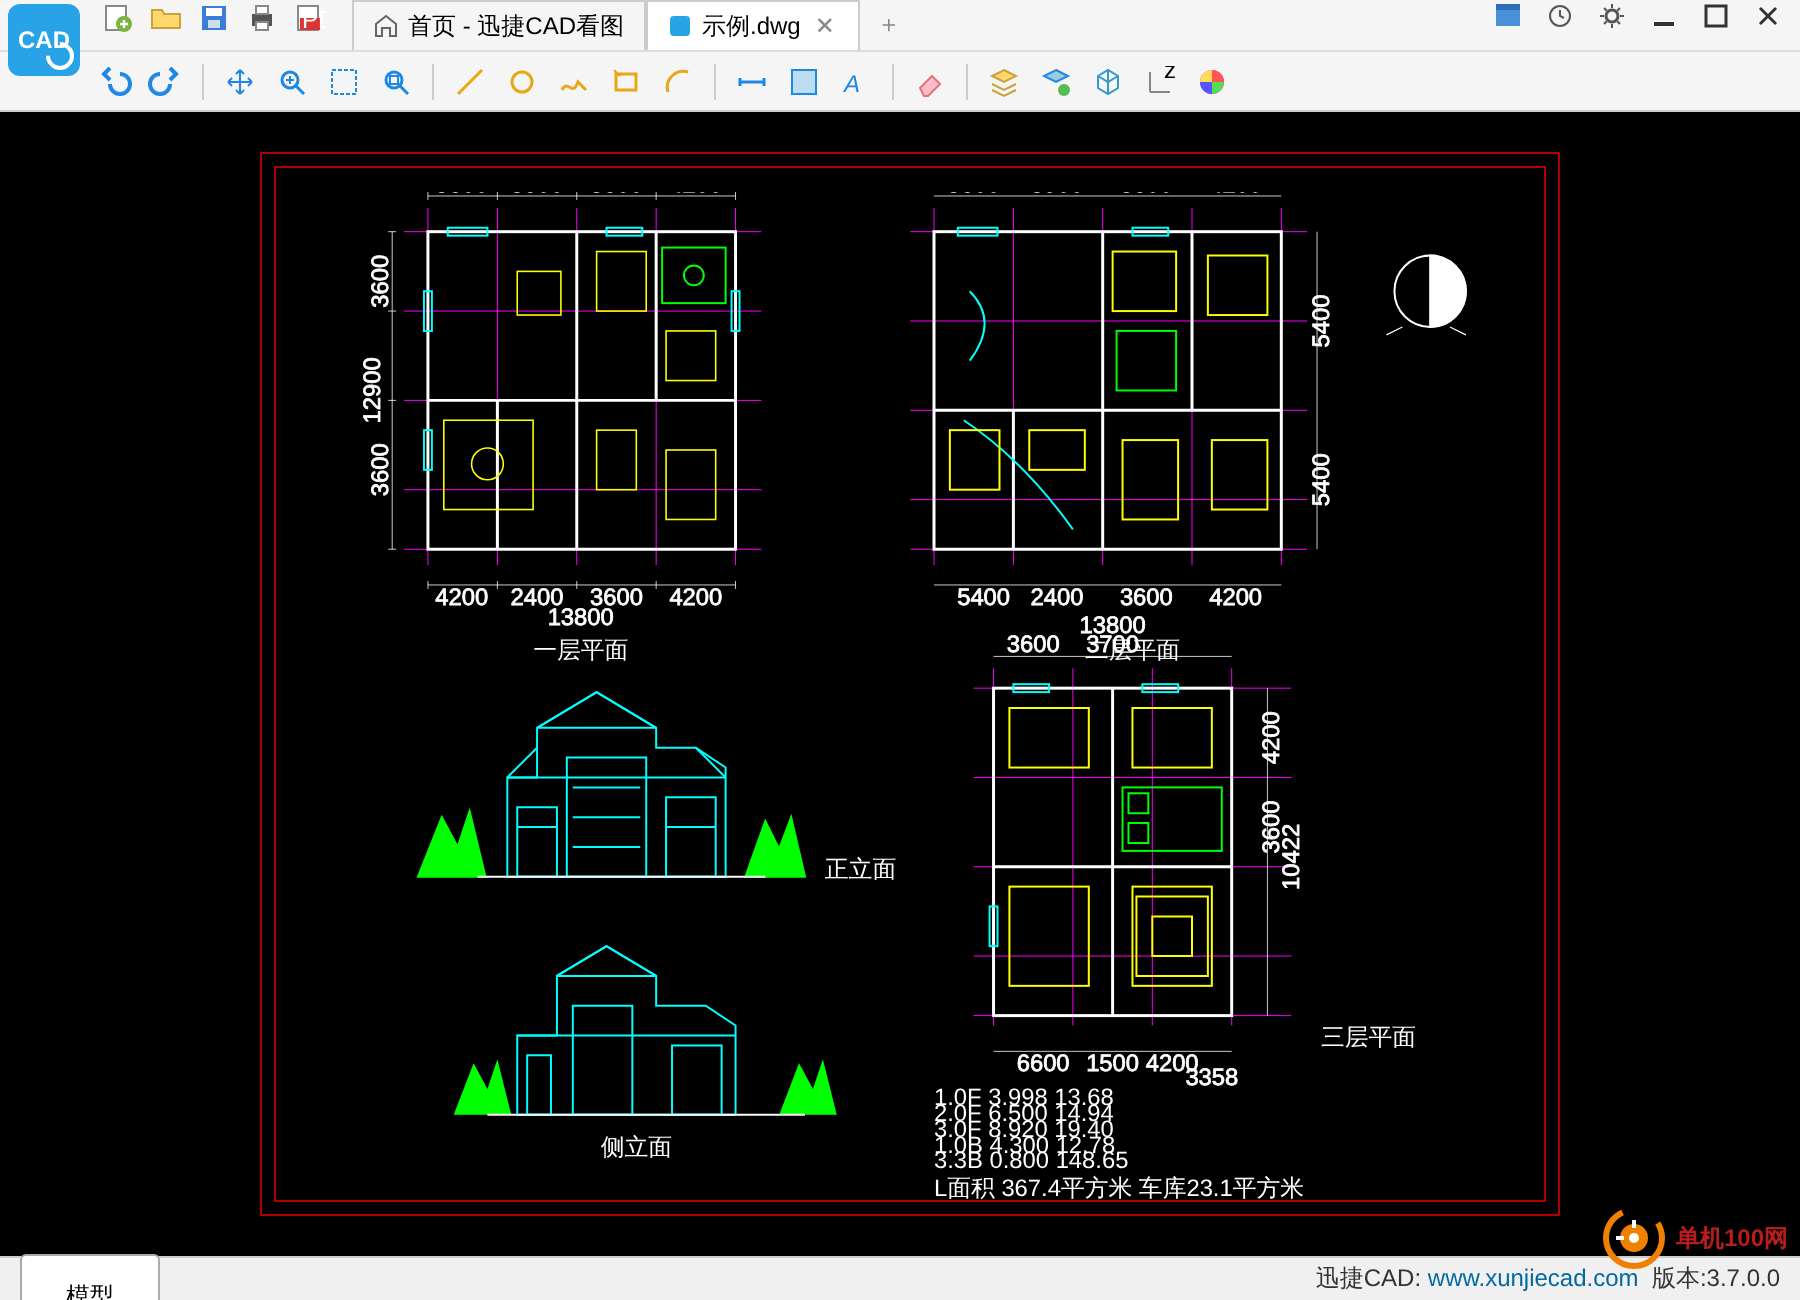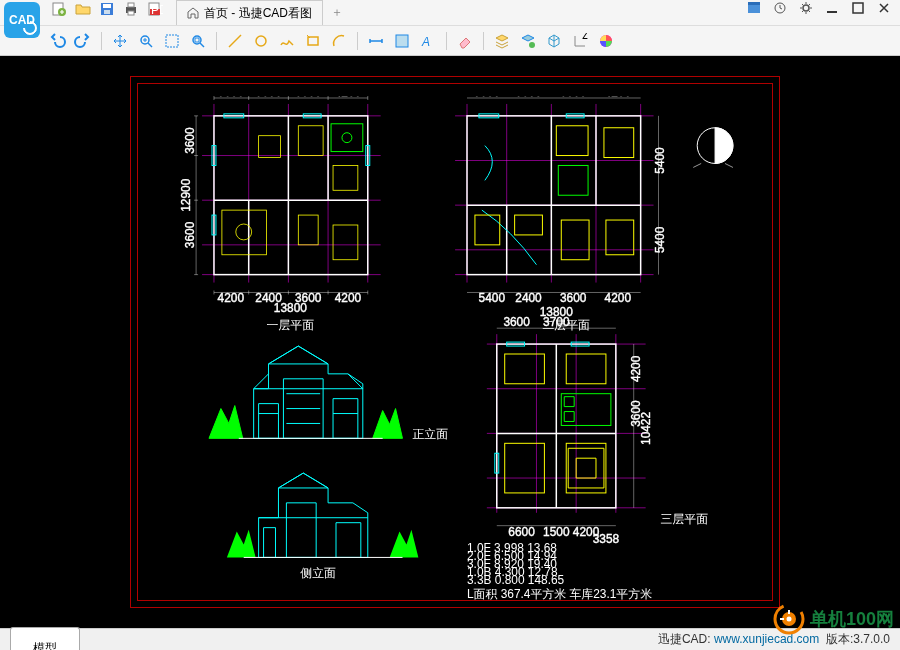--- a/index.html
+++ b/index.html
@@ -22,21 +22,21 @@
 .canvas-area{position:absolute;top:56px;left:0;right:0;bottom:22px;background:#000;}
 .frame-outer{position:absolute;top:20px;left:130px;right:120px;bottom:20px;border:1px solid #b00000;padding-left:24px;}
 .frame-inner{position:absolute;top:6px;left:6px;right:6px;bottom:6px;border:1px solid #b00000;}
 .drawing{position:absolute;inset:12px;}
 .statusbar{position:absolute;bottom:0;left:0;right:0;height:22px;background:#f0f0f0;border-top:1px solid #ccc;display:flex;align-items:center;}
 .status-tab{height:20px;padding:12px 22px;background:#fff;border:1px solid #aaa;border-bottom:none;margin-left:10px;border-radius:3px 3px 0 0;}
 .status-right{margin-left:auto;margin-right:10px;color:#333;}
 .status-right a{color:#0369a1;}
 .watermark{position:absolute;bottom:14px;right:6px;display:flex;align-items:center;gap:4px;z-index:5;}
 .wm-logo{width:34px;height:34px;position:relative;}
-.wm-text{color:#15803d;font-size:18px;font-weight:bold;}
+.wm-text{color:#b91c1c;font-size:12px;font-weight:bold;}
 svg{display:block;}
 </style>
 </head>
 <body>
 
 <div class="titlebar">
   <div class="app-icon">
       <span>CAD</span>
     </div>
   <div class="title-icons">
@@ -73,20 +73,27 @@
           <text x="4" y="13" font-size="5" fill="#fff">PDF</text>
         </svg>
       </span>
   </div>
   <div class="tab-row">
     <div class="tab">
       <svg width="12" height="12">
           <path d="M6 1l5 4v6H8V7H4v4H1V5z" fill="none" stroke="#666"></path>
         </svg>
       <span>首页 - 迅捷CAD看图</span>
+    </div>
+    <div class="tab active">
+      <svg width="12" height="12">
+          <rect x="1" y="1" width="10" height="10" fill="#29a3e8" rx="2"></rect>
+        </svg>
+      <span>示例.dwg</span>
+      <span class="tab-close">✕</span>
     </div>
     <div class="tab-add">＋</div>
   </div>
   <div class="win-controls">
     <span class="wc">
         <svg width="14" height="14">
           <rect x="1" y="3" width="12" height="9" fill="#4a90d9"></rect>
           <rect x="1" y="1" width="12" height="3" fill="#2a6db9"></rect>
         </svg>
       </span>

